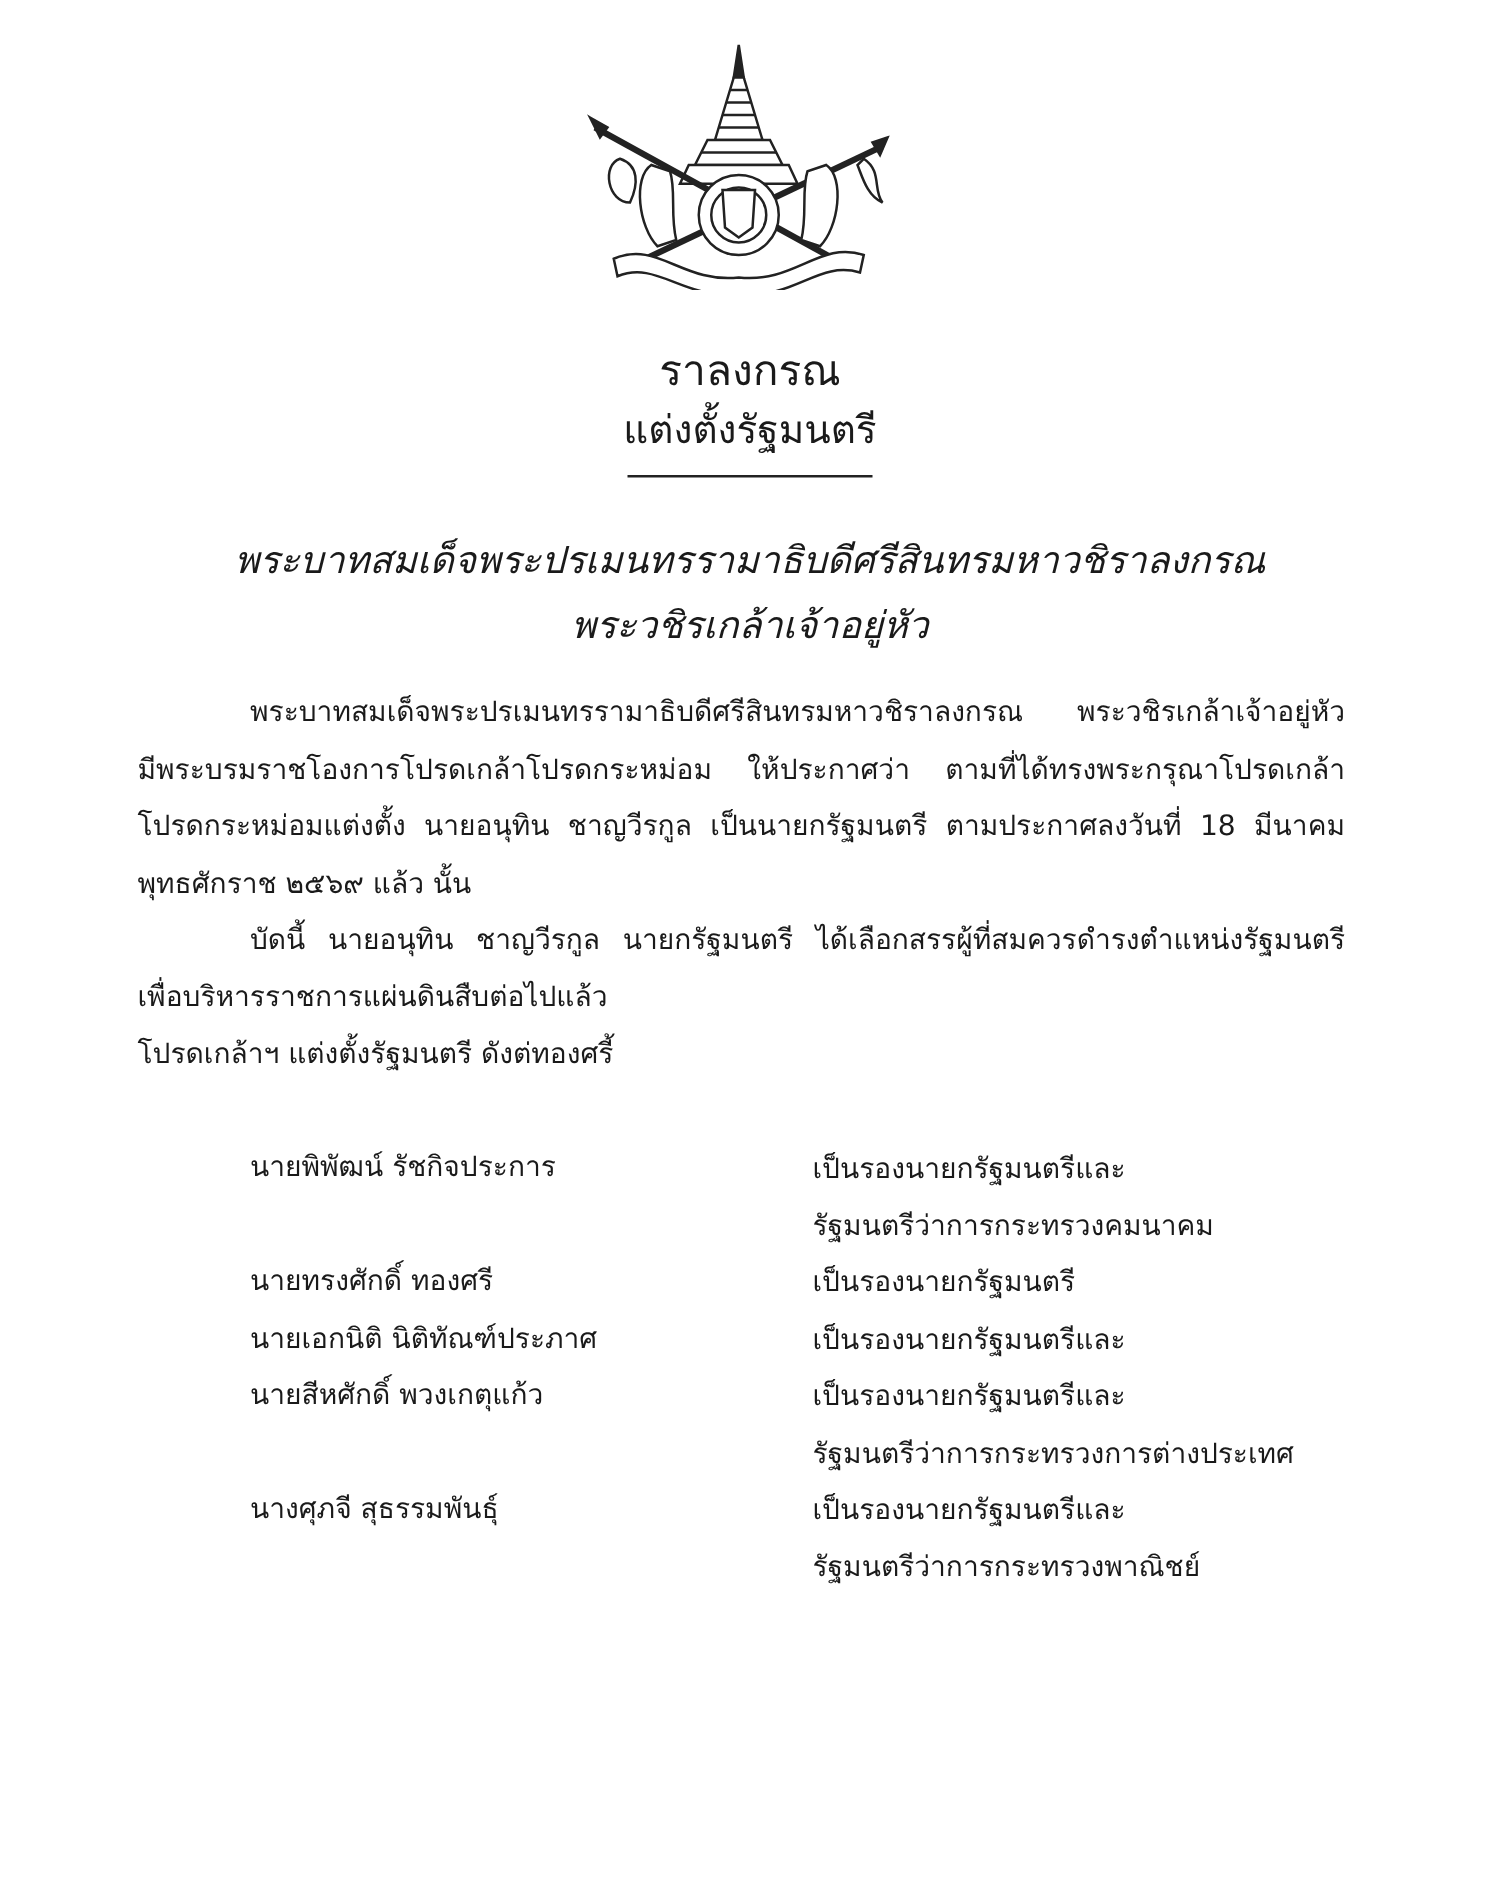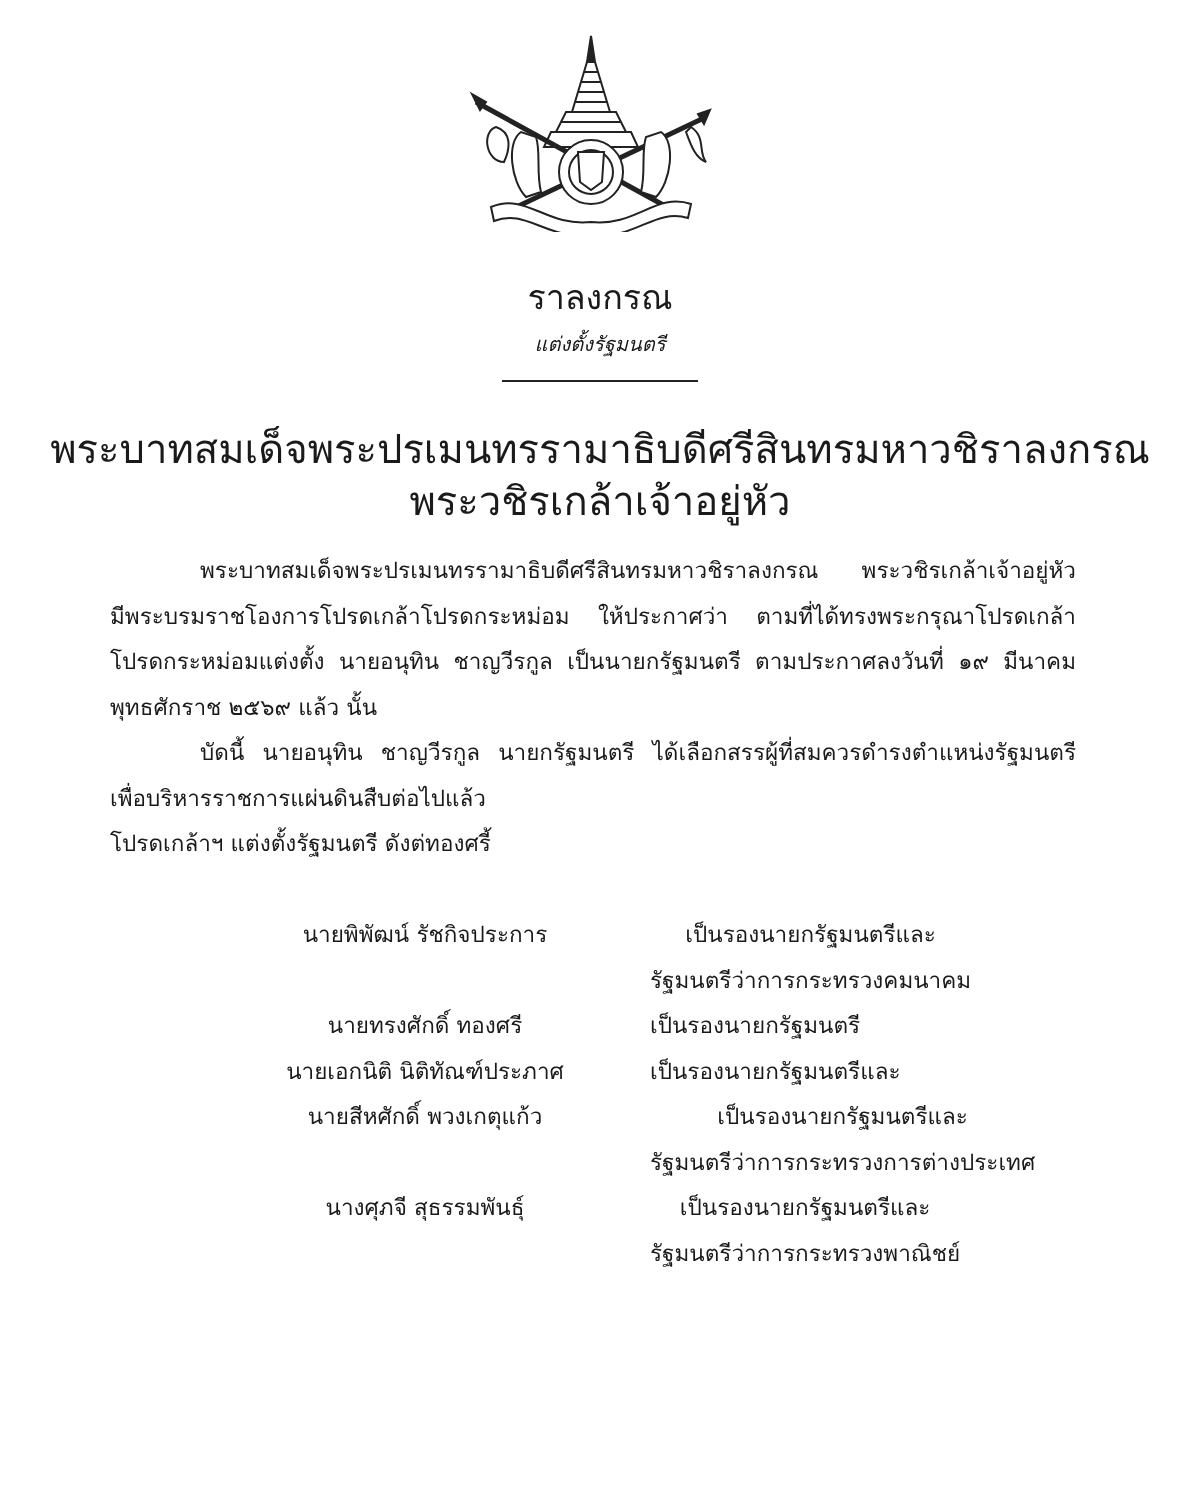--- a/index.html
+++ b/index.html
@@ -4,29 +4,29 @@
 <style>
   html, body { margin: 0; padding: 0; background: #ffffff; }
   body {
     width: 1200px; height: 1508px; position: relative; overflow: hidden;
     font-family: "DejaVu Sans", "Liberation Sans", sans-serif;
     color: #1a1a1a;
   }
   .emblem { position: absolute; left: 466px; top: 32px; width: 250px; height: 200px; }
   .heading { position: absolute; left: 0; width: 1200px; text-align: center; }
   .title { top: 272px; font-size: 34px; line-height: 50px; }
-  .subtitle { top: 326px; font-size: 20px; line-height: 36px; font-style: italic; }
+  .subtitle { top: 326px; font-size: 31px; line-height: 36px; }
   .rule { position: absolute; left: 502px; top: 380px; width: 196px; height: 0; border-top: 2px solid #222; }
-  .king { font-size: 40px; line-height: 50px; }
+  .king { font-size: 30px; line-height: 50px; font-style: italic; }
   .king1 { top: 424px; }
   .king2 { top: 476px; }
   .body { position: absolute; left: 110px; top: 548px; width: 966px; font-size: 22.5px; line-height: 45.5px; }
   .line { display: block; white-space: nowrap; text-align: justify; text-align-last: justify; }
   .line.last { text-align-last: left; }
-  .appt { position: absolute; left: 200px; top: 912px; width: 900px; font-size: 22.5px; line-height: 45.5px; text-align: center; }
+  .appt { position: absolute; left: 200px; top: 912px; width: 900px; font-size: 22.5px; line-height: 45.5px; }
   .row { display: flex; }
   .row .name { width: 450px; white-space: nowrap; }
   .row .pos { white-space: nowrap; font-family: Liberation Serif, serif; }
 </style>
 </head>
 <body>
 
 <div class="emblem">
   <svg width="250" height="200" viewBox="0 0 250 200" fill="none" stroke="#222" stroke-width="2">
 
@@ -63,21 +63,21 @@
 <div class="heading subtitle">แต่งตั้งรัฐมนตรี</div>
 <div class="rule"></div>
 
 <div class="heading king king1">พระบาทสมเด็จพระปรเมนทรรามาธิบดีศรีสินทรมหาวชิราลงกรณ</div>
 <div class="heading king king2">พระวชิรเกล้าเจ้าอยู่หัว</div>
 
 <div class="body">
   <div>
     <span class="line" style="padding-left:90px">พระบาทสมเด็จพระปรเมนทรรามาธิบดีศรีสินทรมหาวชิราลงกรณ  พระวชิรเกล้าเจ้าอยู่หัว</span>
     <span class="line">มีพระบรมราชโองการโปรดเกล้าโปรดกระหม่อม  ให้ประกาศว่า  ตามที่ได้ทรงพระกรุณาโปรดเกล้า</span>
-    <span class="line">โปรดกระหม่อมแต่งตั้ง  นายอนุทิน  ชาญวีรกูล  เป็นนายกรัฐมนตรี  ตามประกาศลงวันที่  ๑๙  มีนาคม</span>
+    <span class="line">โปรดกระหม่อมแต่งตั้ง  นายอนุทิน  ชาญวีรกูล  เป็นนายกรัฐมนตรี  ตามประกาศลงวันที่  18  มีนาคม</span>
     <span class="line last">พุทธศักราช  ๒๕๖๙  แล้ว  นั้น</span>
   </div>
   <div>
     <span class="line" style="padding-left:90px">บัดนี้  นายอนุทิน  ชาญวีรกูล  นายกรัฐมนตรี  ได้เลือกสรรผู้ที่สมควรดำรงตำแหน่งรัฐมนตรี</span>
     <span class="line last">เพื่อบริหารราชการแผ่นดินสืบต่อไปแล้ว</span>
   </div>
   <div>
     <span class="line last">โปรดเกล้าฯ  แต่งตั้งรัฐมนตรี  ดังต่ทองศรี้</span>
   </div>
 </div>

